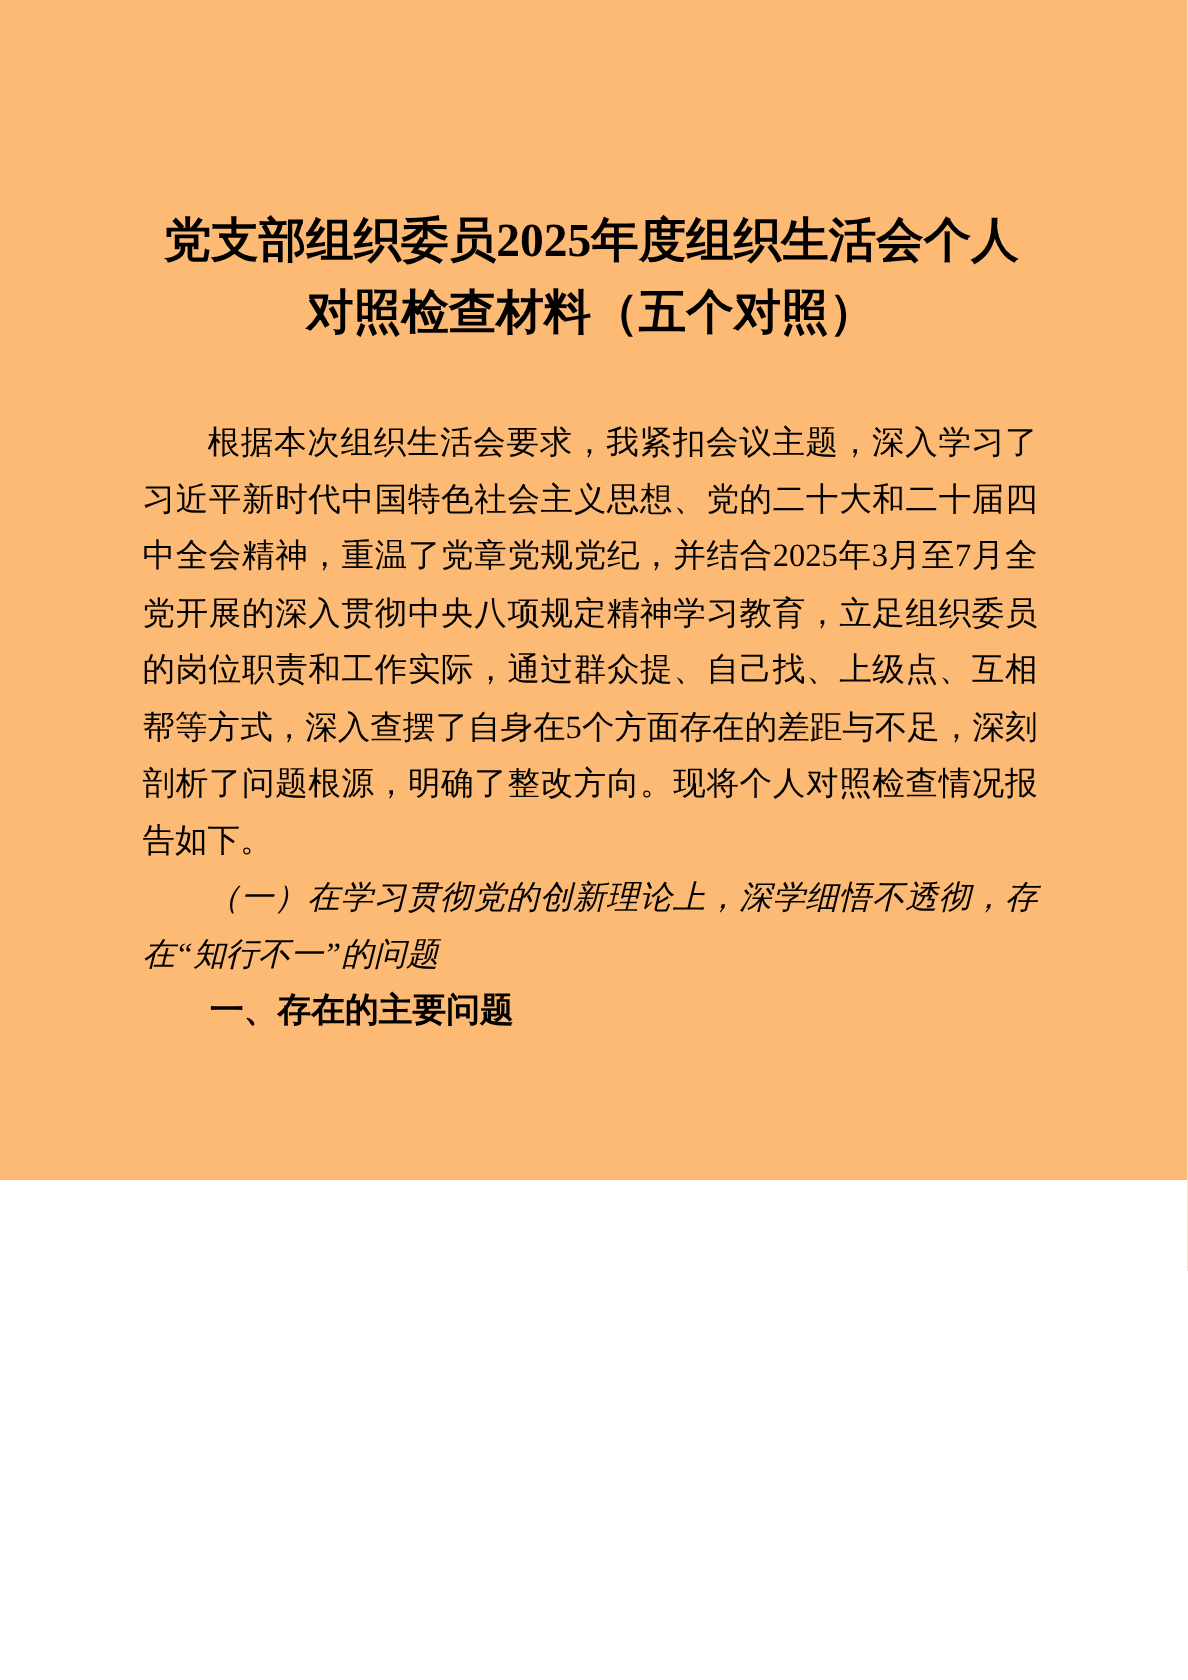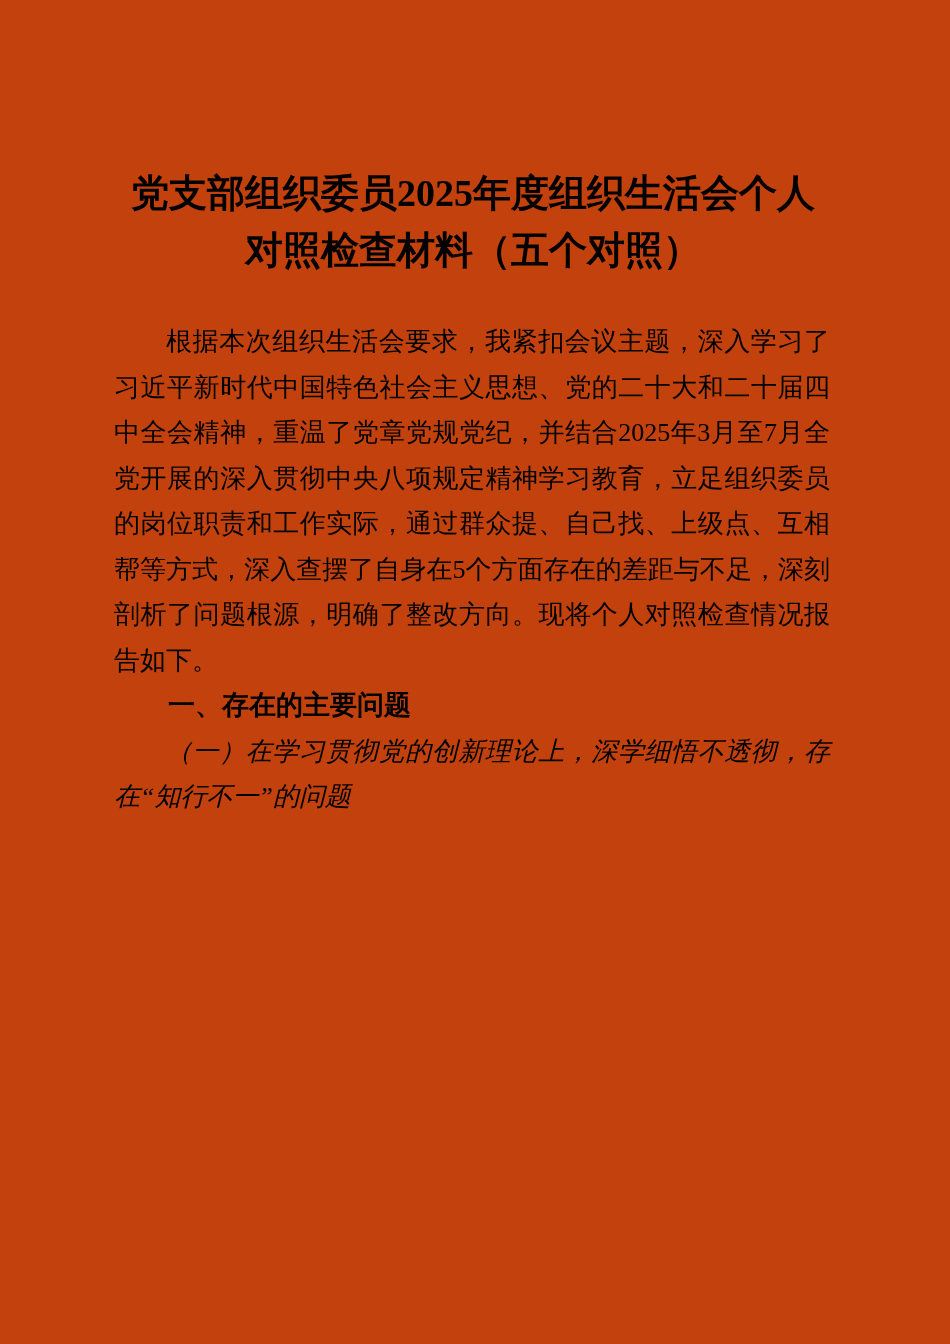--- a/index.html
+++ b/index.html
@@ -3,38 +3,38 @@
 <meta charset="utf-8">
 <style>
   html, body {
     margin: 0;
     padding: 0;
     background: #ffffff;
   }
   .page {
     position: relative;
     width: 950px;
-    height: 1344px;
-    background: #c2410c;
+    height: 944px;
+    background: #fdba74;
     box-sizing: border-box;
     overflow: hidden;
     color: #000000;
     font-family: "Liberation Serif", serif;
   }
   .title {
     margin: 165px 118px 0 114px;
     text-align: center;
     font-size: 38px;
     font-weight: 700;
     line-height: 57px;
     color: #000000;
     font-family: "Liberation Serif", serif;
   }
   .body-text {
-    margin: 40px 120px 0 114px;
+    margin: 52px 120px 0 114px;
     font-size: 26px;
     line-height: 45.5px;
     text-align: justify;
     color: #000000;
   }
   .para {
     margin: 0;
     padding: 0;
     text-indent: 2em;
   }
@@ -52,18 +52,18 @@
 </style>
 </head>
 <body>
 
 <div class="page">
   <h1 class="title">党支部组织委员2025年度组织生活会个人对照检查材料（五个对照）</h1>
 
   <div class="body-text">
     <p class="para">根据本次组织生活会要求，我紧扣会议主题，深入学习了习近平新时代中国特色社会主义思想、党的二十大和二十届四中全会精神，重温了党章党规党纪，并结合2025年3月至7月全党开展的深入贯彻中央八项规定精神学习教育，立足组织委员的岗位职责和工作实际，通过群众提、自己找、上级点、互相帮等方式，深入查摆了自身在5个方面存在的差距与不足，深刻剖析了问题根源，明确了整改方向。现将个人对照检查情况报告如下。</p>
 
+    <p class="para heading-2">（一）在学习贯彻党的创新理论上，深学细悟不透彻，存在“知行不一”的问题</p>
+
     <p class="para heading-1">一、存在的主要问题</p>
-
-    <p class="para heading-2">（一）在学习贯彻党的创新理论上，深学细悟不透彻，存在“知行不一”的问题</p>
 
   </div>
 </div>
 
 </body></html>

